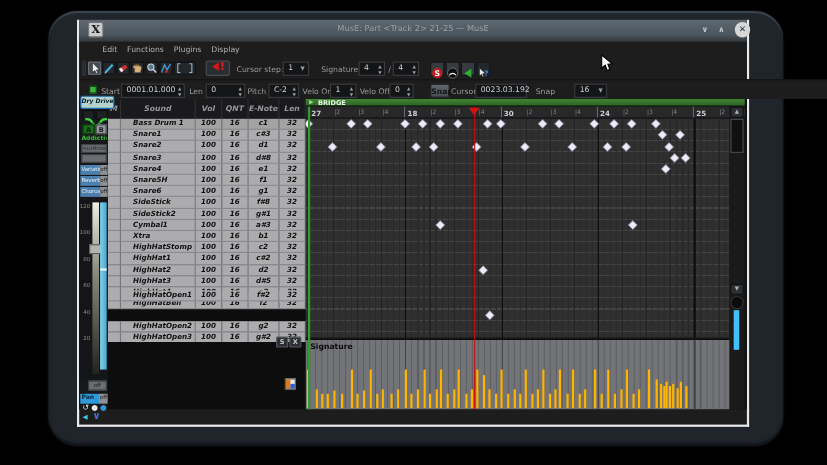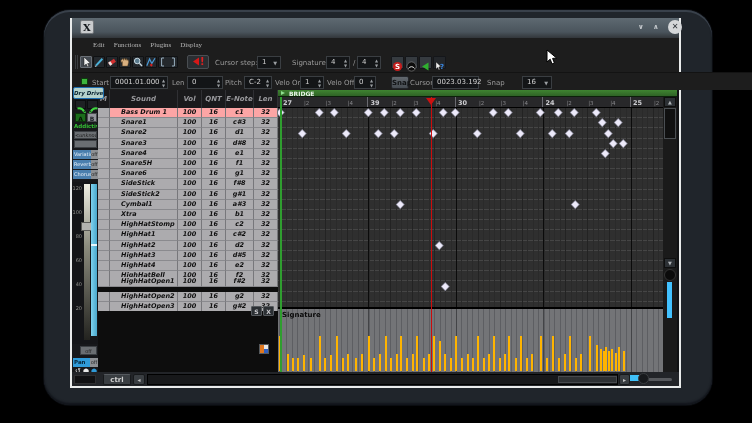--- a/index.html
+++ b/index.html
@@ -18,21 +18,21 @@
     color:#15181c; font:bold 10px "DejaVu Serif", serif; text-align:center; line-height:13px; }
   #title-text { position:absolute; left:0; top:3px; width:100%; text-align:center;
     font-size:7.5px; color:#9aa0a6; }
   .winbtn { position:absolute; top:5px; font-size:7px; font-weight:bold; color:#c3c7cb; }
   #btn-close { position:absolute; left:596px; top:2px; width:14px; height:14px;
     border-radius:50%; background:#d5d7d9; color:#2e3338; font-size:8px;
     text-align:center; line-height:14px; font-weight:bold; }
   
   #menubar { position:absolute; left:0; top:20px; width:607px; height:14px;
     background:#1d1d1d; display:flex; padding-left:21px; gap:9px; align-items:center; }
-  .menu-item { font-size:7px; color:#b2b2b2;font-family:Liberation Serif, serif; }
+  .menu-item { font-size:7px; color:#b2b2b2; }
   
   #toolbar1 { position:absolute; left:0; top:34px; width:607px; height:20px; background:#1d1d1d; }
   .handle { position:absolute; top:3px; width:1px; height:14px; background:#3a3d40;
     box-shadow:2px 0 0 #3a3d40; }
   .tbtn { position:absolute; top:4px; width:12px; height:12px; background:#24282c;
     border:1px solid #0f1113; border-radius:1px; }
   .tbtn.checked { background:#454b52; border-color:#6a7077; }
   .tbtn svg { display:block; margin:0 auto; }
   #panic-btn { position:absolute; left:115px; top:3px; width:22px; height:14px;
     background:#2a2e32; border:1px solid #4a4e52; border-radius:2px;
@@ -99,21 +99,21 @@
   .stripicon { position:absolute; font-size:7px; color:#e0e0e0; }
   
   #dtable { position:absolute; left:26px; top:0; width:180px; height:221px; overflow:hidden; background:#0d0d0d;}
   #dheader { position:absolute; left:0; top:0; width:180px; height:18px; background:#1a1a1c; display:flex; }
   #dheader div { font:bold italic 7px "DejaVu Sans",sans-serif; color:#97979b; text-align:center;
     line-height:18px; border-right:1px solid #303034; height:18px; }
   .trow { position:absolute; left:0; width:180px; height:10.2px; display:flex; }
   .trow div { background:#acabae; border-right:1px solid #77777b; border-bottom:1px solid #8a8a8e;
     font:bold italic 6.5px "DejaVu Sans",sans-serif; color:#0f0f0f; text-align:center; line-height:9.5px;
     white-space:nowrap; overflow:hidden; }
-  .trow.selected div { background:#fca5a5; }
+  .trow.selected div { background:#a3a3a3; }
   .trow.selected div.c-m { background:#acabae; }
   .c-m {width:12px;} .trow .c-name { text-align:left; padding-left:11px;}
   .c-name {width:68px;}
   .c-vol{width:24px;} .c-qnt{width:24px;} .c-en{width:28px;} .c-len{width:24px;}
   #belowtable { position:absolute; left:26px; top:221px; width:180px; height:61px; background:#0d0d0d; }
   .sxbtn { position:absolute; width:11px; height:10px; background:#2c3034; border:1px solid #55595d;
     border-radius:1px; color:#c8c8cc; font:bold 6px "DejaVu Sans",sans-serif; text-align:center; line-height:9px; }
   #ctrlicon { position:absolute; left:187px; top:254px; width:10px; height:10px; background:#e8e8e8;
     border:1px solid #55595d; }
   #ctrlicon .half { position:absolute; left:0; top:0; width:4px; height:8px; background:#e07820; }
@@ -183,20 +183,21 @@
   #mousecursor { position:absolute; left:546px; top:49px; z-index:20; }
 </style>
 </head>
 <body>
 
 <div id="bezel"></div>
 <div id="window">
 
   <div id="titlebar">
     <div id="app-icon">X</div>
+    <div id="title-text">MusE: Part &lt;Track 2&gt; 21-25 — MusE</div>
     <div class="winbtn" style="left:566px">∨</div>
     <div class="winbtn" style="left:581px">∧</div>
     <div id="btn-close">✕</div>
   </div>
 
   <div id="menubar">
       <div class="menu-item">Edit</div>
       <div class="menu-item">Functions</div>
       <div class="menu-item">Plugins</div>
       <div class="menu-item">Display</div>
@@ -491,21 +492,21 @@
             <div class="c-len">32</div>
           </div>
           <div class="trow" style="top: 181.2px;">
             <div class="c-m"></div>
             <div class="c-name">HighHatBell</div>
             <div class="c-vol">100</div>
             <div class="c-qnt">16</div>
             <div class="c-en">f2</div>
             <div class="c-len">32</div>
           </div>
-          <div class="trow" style="top: 187px;">
+          <div class="trow" style="top: 174px;">
             <div class="c-m"></div>
             <div class="c-name">HighHatOpen1</div>
             <div class="c-vol">100</div>
             <div class="c-qnt">16</div>
             <div class="c-en">f#2</div>
             <div class="c-len">32</div>
           </div>
           <div class="trow" style="top: 201.6px;">
             <div class="c-m"></div>
             <div class="c-name">HighHatOpen2</div>
@@ -535,21 +536,21 @@
     <div id="rightpane">
       <div id="partbar">
         <div class="mark"></div>
         <div id="partname">BRIDGE</div>
       </div>
       <div id="ruler">
           <div class="barnum" style="left: 5px;">27</div>
           <div class="beatnum" style="left: 25.875px;">|2</div>
           <div class="beatnum" style="left: 47.75px;">|3</div>
           <div class="beatnum" style="left: 69.625px;">|4</div>
-          <div class="barnum" style="left: 92.5px;">39</div>
+          <div class="barnum" style="left: 92.5px;">18</div>
           <div class="beatnum" style="left: 113.375px;">|2</div>
           <div class="beatnum" style="left: 135.25px;">|3</div>
           <div class="beatnum" style="left: 157.125px;">|4</div>
           <div class="barnum" style="left: 180px;">30</div>
           <div class="beatnum" style="left: 200.875px;">|2</div>
           <div class="beatnum" style="left: 222.75px;">|3</div>
           <div class="beatnum" style="left: 244.625px;">|4</div>
           <div class="barnum" style="left: 267.5px;">24</div>
           <div class="beatnum" style="left: 288.375px;">|2</div>
           <div class="beatnum" style="left: 310.25px;">|3</div>
@@ -668,31 +669,19 @@
             <div class="vbar" style="left: 330px; height: 20px; background: rgb(255, 180, 0);"></div>
             <div class="vbar" style="left: 333px; height: 22px; background: rgb(255, 180, 0);"></div>
             <div class="vbar" style="left: 337px; height: 18px; background: rgb(255, 180, 0);"></div>
             <div class="vbar" style="left: 340px; height: 24px; background: rgb(255, 180, 0);"></div>
             <div class="vbar" style="left: 345px; height: 20px; background: rgb(255, 180, 0);"></div>
           </div>
       </div>
     </div>
   </div>
 
-  <div id="bottombar">
-    <div id="sunken"></div>
-    <div id="ctrl-btn">ctrl</div>
-    <div id="left-btn">◂</div>
-    <div id="hsc-track">
-      <div id="hsc-thumb"></div>
-    </div>
-    <div id="right-btn">▸</div>
-    <div id="zgroove"></div>
-    <div id="zblue"></div>
-    <div id="zknob"></div>
-  </div>
 
   <div id="trackname" style="top:69px">Dry Driver!</div>
 </div>
 
 <svg id="mousecursor" width="12" height="17" viewBox="0 0 12 17">
   <polygon points="1,1 1,13 4.2,10.2 6,15 8.4,14 6.6,9.4 10.6,9" fill="#fff" stroke="#000" stroke-width="1"></polygon>
 </svg>
 
 </body></html>

